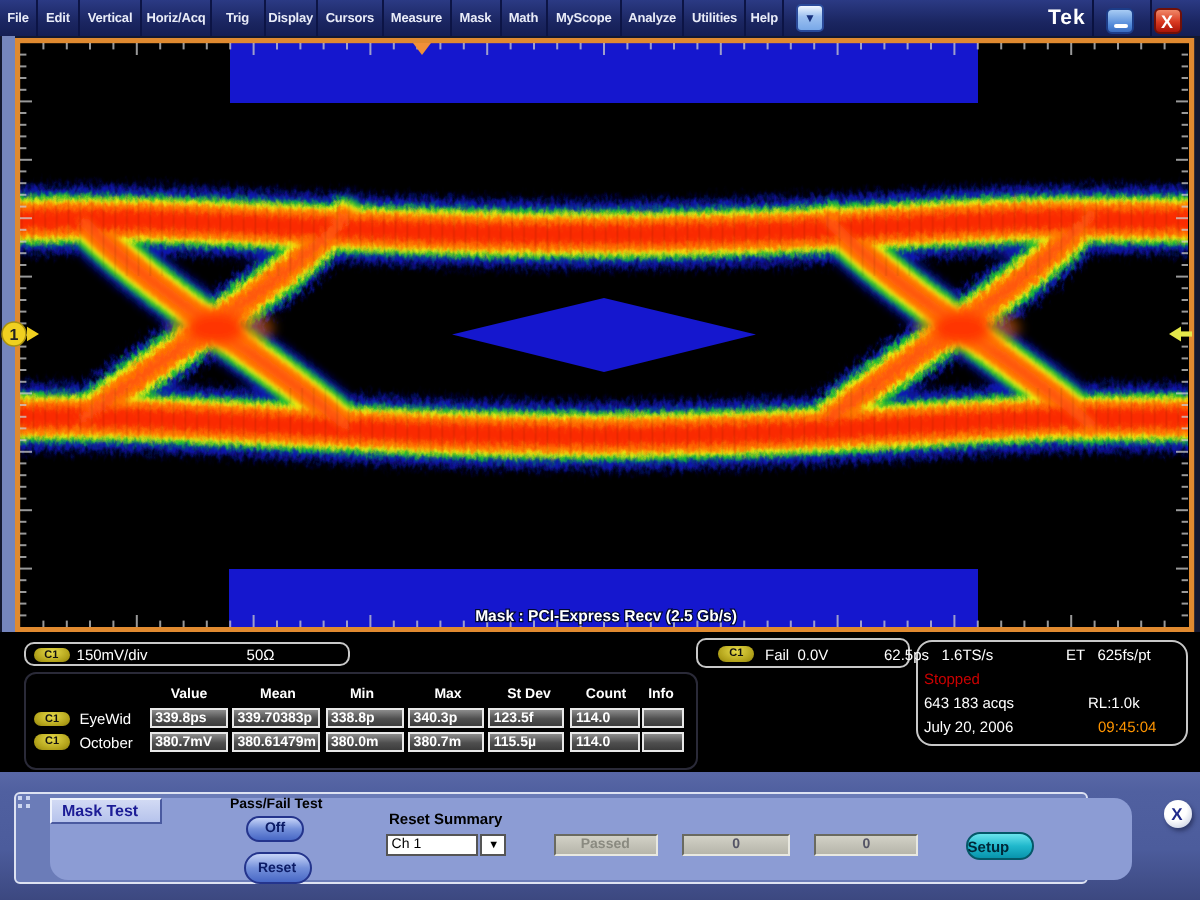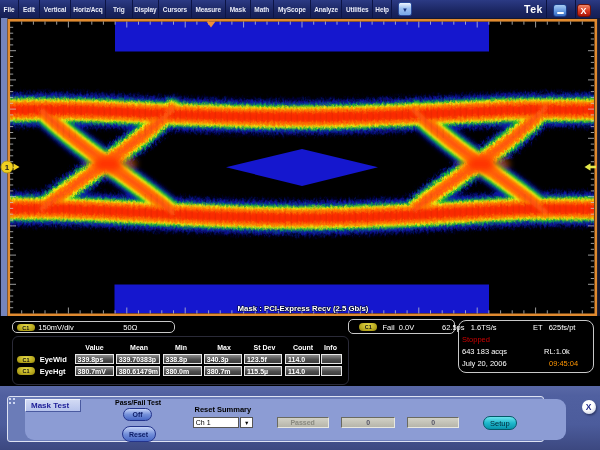--- a/index.html
+++ b/index.html
@@ -29,21 +29,21 @@
  background:radial-gradient(ellipse at 50% 30%,#e8dc4a,#b0a018 70%,#887c10);
  color:#111;font-size:5.5px;font-weight:bold;text-align:center;line-height:8px}
 .rtx{position:absolute;color:#fff;font-size:7.5px;font-weight:normal;white-space:pre}
 
 #mtable{position:absolute;left:12px;top:336px;width:337px;height:49px;
  border:1px solid #2a2a38;border-radius:6px;background:#000}
 .th{position:absolute;color:#fff;font-size:7px;font-weight:bold;text-align:center}
 .cell{position:absolute;height:10.5px;border:1px solid #e8e8e8;
  background:linear-gradient(#8c8c8c,#4f4f4f 55%,#3c3c3c);
  color:#fff;font-size:7px;font-weight:bold;line-height:10px;padding-left:2px;white-space:pre}
-.rowlab{position:absolute;color:#fff;font-size:7.5px;font-weight:bold}
+.rowlab{position:absolute;color:#fff;font-size:7.5px;font-weight:normal}
 
 #botbg{position:absolute;left:0;top:386px;width:600px;height:64px;
  background:linear-gradient(#5968a6,#5060a0 15%,#4c5c9c 60%,#3c4880)}
 #panel{position:absolute;left:7px;top:395.5px;width:537px;height:46.5px;
  border:1.5px solid #dde2f2;border-radius:3px;background:#6b7cb8}
 #pcontent{position:absolute;left:17px;top:2px;width:541px;height:41.5px;border-radius:9px;background:#8c9cd4}
 #mtlabel{position:absolute;left:17px;top:2.5px;width:56px;height:12.5px;
  background:linear-gradient(#d2daf4,#b6c3ec);border-right:1px solid #4a5aa0;border-bottom:1px solid #4a5aa0;border-left:1px solid #eef2fc;border-top:1px solid #eef2fc;
  color:#1c1c96;font-size:8px;font-weight:bold;line-height:12px;padding-left:5px}
 .blk{position:absolute;color:#000;font-size:7px;font-weight:bold}
@@ -52,21 +52,21 @@
  color:#0c1c66;font-weight:bold;font-size:7px;text-align:center}
 .fld{position:absolute;height:11px;background:linear-gradient(#d2d1c6,#b6b5aa);
  border-top:1px solid #6a6a60;border-left:1px solid #6a6a60;border-bottom:1px solid #e8e8e0;border-right:1px solid #e8e8e0;
  font-size:7px;font-weight:bold;text-align:center;line-height:10px}
 #chsel{position:absolute;left:184.8px;top:20px;width:46px;height:11.5px;background:#fff;
  border:1px solid #555;color:#000;font-size:7px;line-height:10px;padding-left:2px}
 #charr{position:absolute;left:232.3px;top:20px;width:13px;height:11.5px;background:#fff;
  border:1px solid #555;color:#000;font-size:5.5px;text-align:center;line-height:11px}
 #setupb{position:absolute;left:474.8px;top:19px;width:34px;height:14.5px;border-radius:8px;
  background:linear-gradient(#6ae4ec,#20b8cc 50%,#0894ac);border:1px solid #045868;
- color:#002838;font-size:7.5px;font-weight:normal;text-align:center;line-height:13px}
+ color:#002838;font-size:7.5px;font-weight:bold;line-height:13px}
 #xbtn{position:absolute;left:581.5px;top:399.5px;width:14px;height:14px;border-radius:50%;
  background:radial-gradient(circle at 40% 32%,#ffffff 45%,#dfe3ee 70%,#b8c0d4);
  box-shadow:1px 1.5px 2px rgba(20,25,60,.55);
  color:#202a8a;font-size:8.5px;font-weight:bold;text-align:center;line-height:14px}
 .grip{position:absolute;width:2px;height:2px;background:#ccd6f0}
 </style></head>
 <body>
 <div id="root">
 <div id="menubar">
       <div class="mi" style="width:19px">File</div>
@@ -420,21 +420,21 @@
     <div class="cell" style="left:74.6px;top:365.8px;width:39.2px">380.7mV</div>
     <div class="cell" style="left:115.7px;top:365.8px;width:44.8px">380.61479m</div>
     <div class="cell" style="left:162.5px;top:365.8px;width:39.1px">380.0m</div>
     <div class="cell" style="left:203.8px;top:365.8px;width:37.9px">380.7m</div>
     <div class="cell" style="left:243.9px;top:365.8px;width:38.5px">115.5µ</div>
     <div class="cell" style="left:285px;top:365.8px;width:34.5px">114.0</div>
     <div class="cell" style="left:321.4px;top:365.8px;width:20.3px"></div>
 <div class="c1" style="left:17px;top:355.5px">C1</div>
 <div class="c1" style="left:17px;top:367.3px">C1</div>
 <div class="rowlab" style="left:39.7px;top:355.2px">EyeWid</div>
-<div class="rowlab" style="left:39.7px;top:367px">EyeHgt</div>
+<div class="rowlab" style="left:39.7px;top:367px">October</div>
 
 <div id="botbg"></div>
 <div id="panel">
  <div id="pcontent"></div>
  <div id="mtlabel">Mask Test</div>
  <div class="blk" style="left:107px;top:2.5px">Pass/Fail Test</div>
  <div class="bluebtn" style="left:115px;top:11.5px;width:29px;height:13px;line-height:12px">Off</div>
  <div class="bluebtn" style="left:113.5px;top:29px;width:34px;height:16px;line-height:15px">Reset</div>
  <div class="blk" style="left:186.5px;top:8.5px;font-size:7.5px">Reset Summary</div>
  <div id="chsel">Ch 1</div>

